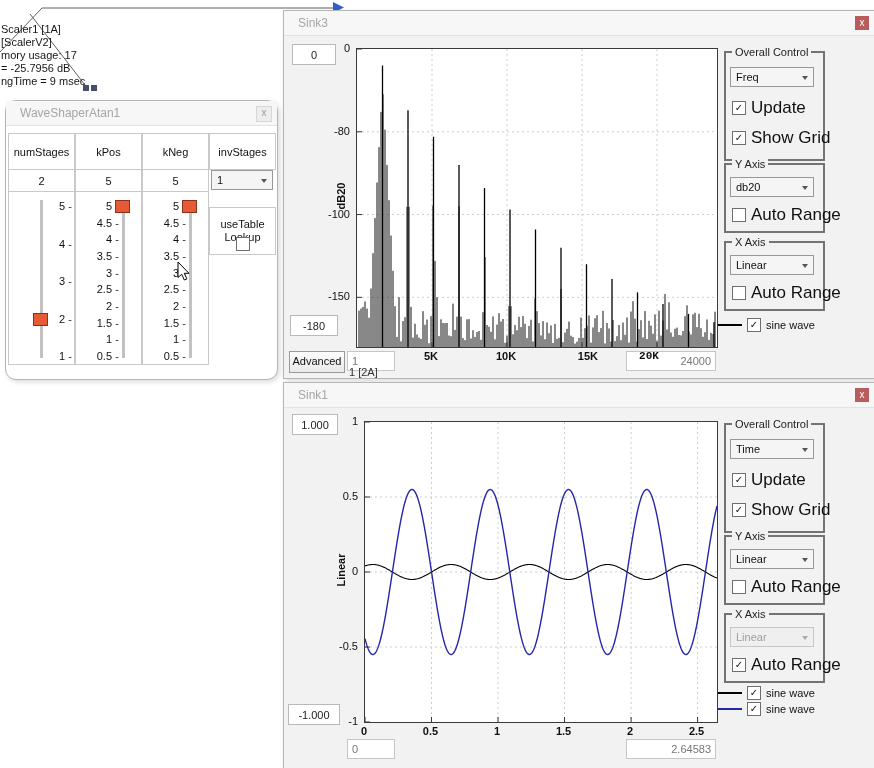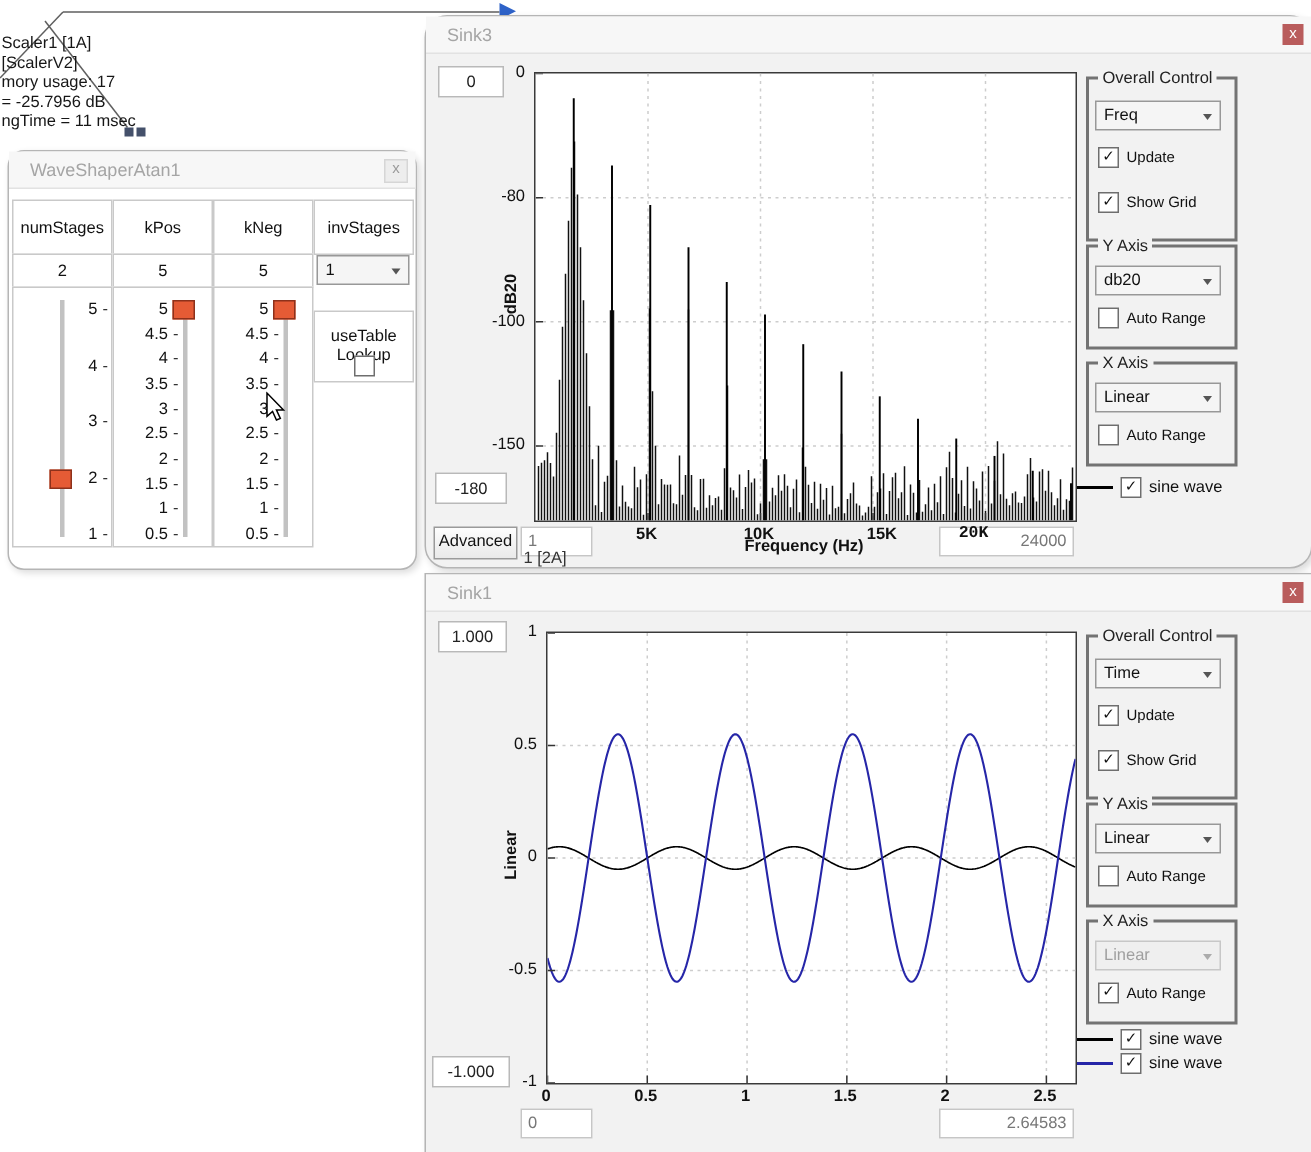--- a/index.html
+++ b/index.html
@@ -25,21 +25,21 @@
   .axis-y{position:absolute;font-size:11px;font-weight:bold;color:#111;text-align:center;transform:rotate(-90deg);}
   .group{position:absolute;border:2px solid #737373;}
   .group-title{position:absolute;top:-7px;left:6px;background:#f2f2f2;padding:0 3px;font-size:11px;color:#222;}
   .combo{position:absolute;height:20px;background:#f5f5f5;border:1px solid #989898;font-size:11px;
          color:#111;line-height:18px;padding-left:5px;box-sizing:border-box;}
   .combo .tri{position:absolute;right:5px;top:8px;width:0;height:0;
               border-left:3.5px solid transparent;border-right:3.5px solid transparent;border-top:4px solid #555;}
   .combo.disabled{color:#9f9f9f;background:#efefef;border-color:#c7c7c7;}
   .combo.disabled .tri{border-top-color:#ababab;}
   .cb{position:absolute;display:flex;align-items:center;gap:5px;}
-  .cbl{font-size:10px;color:#111;}
+  .cbl{font-size:17px;color:#111;}
   .box{width:12px;height:12px;background:#fff;border:1px solid #6e6e6e;font-size:10px;line-height:12px;
        text-align:center;color:#111;box-sizing:content-box;display:inline-block;}
   .field{position:absolute;background:#fff;border:1px solid #c6c6c6;font-size:11px;color:#777;
          line-height:19px;padding:0 4px;box-sizing:border-box;}
   .field.right{text-align:right;}
   .btn{position:absolute;background:linear-gradient(#fdfdfd,#e9e9e9);border:1px solid #9a9a9a;
        font-size:11px;color:#111;text-align:center;line-height:19px;}
   .ws-cell{position:absolute;border:1px solid #c9c9c9;background:#fff;font-size:11px;color:#111;
            display:flex;align-items:center;justify-content:center;text-align:center;box-sizing:border-box;}
   .ws-cell.sl{display:block;}
@@ -62,21 +62,21 @@
   <line x1="30" y1="14" x2="85" y2="85" stroke="#5f5f5f" stroke-width="1"></line>
   <polygon points="333,2 333,13 344,7.5" fill="#2e62c8"></polygon>
   <rect x="83" y="85" width="6" height="6" fill="#44506a"></rect>
   <rect x="91" y="85" width="6" height="6" fill="#44506a"></rect>
 </svg>
 
 <div class="bgline" style="top:23px">Scaler1 [1A]</div>
 <div class="bgline" style="top:36px">[ScalerV2]</div>
 <div class="bgline" style="top:49px">mory usage: 17</div>
 <div class="bgline" style="top:62px">= -25.7956 dB</div>
-<div class="bgline" style="top:75px">ngTime = 11 msec</div>
+<div class="bgline" style="top:75px">ngTime = 9 msec</div>
 <div id="frag">1 [2A]</div>
 
 <div class="window" id="ws" style="left:5px;top:100px;width:271px;height:278px;">
   <div class="titlebar">
     <span class="title">WaveShaperAtan1</span>
     <span class="close close-gray">x</span>
   </div>
 
 <div class="ws-cell" style="position: absolute; left: 2px; top: 32px; width: 67px; height: 37px;">numStages</div>
     <div class="ws-cell" style="position: absolute; left: 2px; top: 68px; width: 67px; height: 23px;">2</div>
@@ -196,21 +196,21 @@
       </div>
       <div class="handle" style="left: 39px; top: 8px; background: rgb(229, 91, 53);"></div>
     </div>
     <div class="ws-cell" style="position: absolute; left: 203px; top: 32px; width: 67px; height: 37px;">invStages</div>
     <div class="combo" style="left: 205px; top: 69px; width: 62px;"><span class="ctxt">1</span><span class="tri"></span></div>
     <div class="ws-cell pre" style="position: absolute; left: 203px; top: 106px; width: 67px; height: 48px;">useTable
 Lookup</div>
     <div class="box" style="position: absolute; left: 230px; top: 136px;"></div>
   </div>
 
-<div class="window" id="sink3" style="left:283px;top:10px;width:590px;height:367px;border-radius:15px;">
+<div class="window" id="sink3" style="left:283px;top:10px;width:590px;height:367px;">
   <div class="titlebar">
     <span class="title">Sink3</span>
     <span class="close close-red">x</span>
   </div>
   <div class="vbox" style="left:8px;top:33px;width:42px;height:19px">0</div>
   <div class="vbox" style="left:6px;top:304px;width:46px;height:19px">-180</div>
   <div class="axis-y" style="left:28px;top:179px;width:58px">dB20</div>
   <div class="plot" style="left:72px;top:37px;width:360px;height:298px">
     <svg id="sink3-svg" width="360" height="298">
         <line x1="75" y1="0" x2="75" y2="298" stroke="#cdcdcd" stroke-dasharray="2 3"></line>
@@ -238,21 +238,20 @@
         <line x1="75" y1="298" x2="75" y2="293" stroke="#333"></line>
         <line x1="150" y1="298" x2="150" y2="293" stroke="#333"></line>
         <line x1="225" y1="298" x2="225" y2="293" stroke="#333"></line>
         <line x1="300" y1="298" x2="300" y2="293" stroke="#333"></line>
         <line x1="0" y1="0" x2="5" y2="0" stroke="#333"></line>
         <line x1="0" y1="82.77777777777779" x2="5" y2="82.77777777777779" stroke="#333"></line>
         <line x1="0" y1="165.55555555555557" x2="5" y2="165.55555555555557" stroke="#333"></line>
         <line x1="0" y1="248.33333333333334" x2="5" y2="248.33333333333334" stroke="#333"></line>
       </svg>
   </div>
-  <div class="axis-x" style="left:72px;top:347px;width:360px">Frequency (Hz)</div>
   <div class="btn" style="left:5px;top:340px;width:54px;height:20px">Advanced</div>
   <div class="field" style="left:63px;top:340px;width:48px;height:20px">1</div>
   <div class="field right" style="left:342px;top:340px;width:90px;height:20px">24000</div>
 
   <div class="group" style="left:440px;top:40px;width:97px;height:106px">
     <span class="group-title">Overall Control</span>
   </div>
   <div class="combo" style="left:446px;top:56px;width:84px">
     <span class="ctxt">Freq</span>
     <span class="tri"></span>

